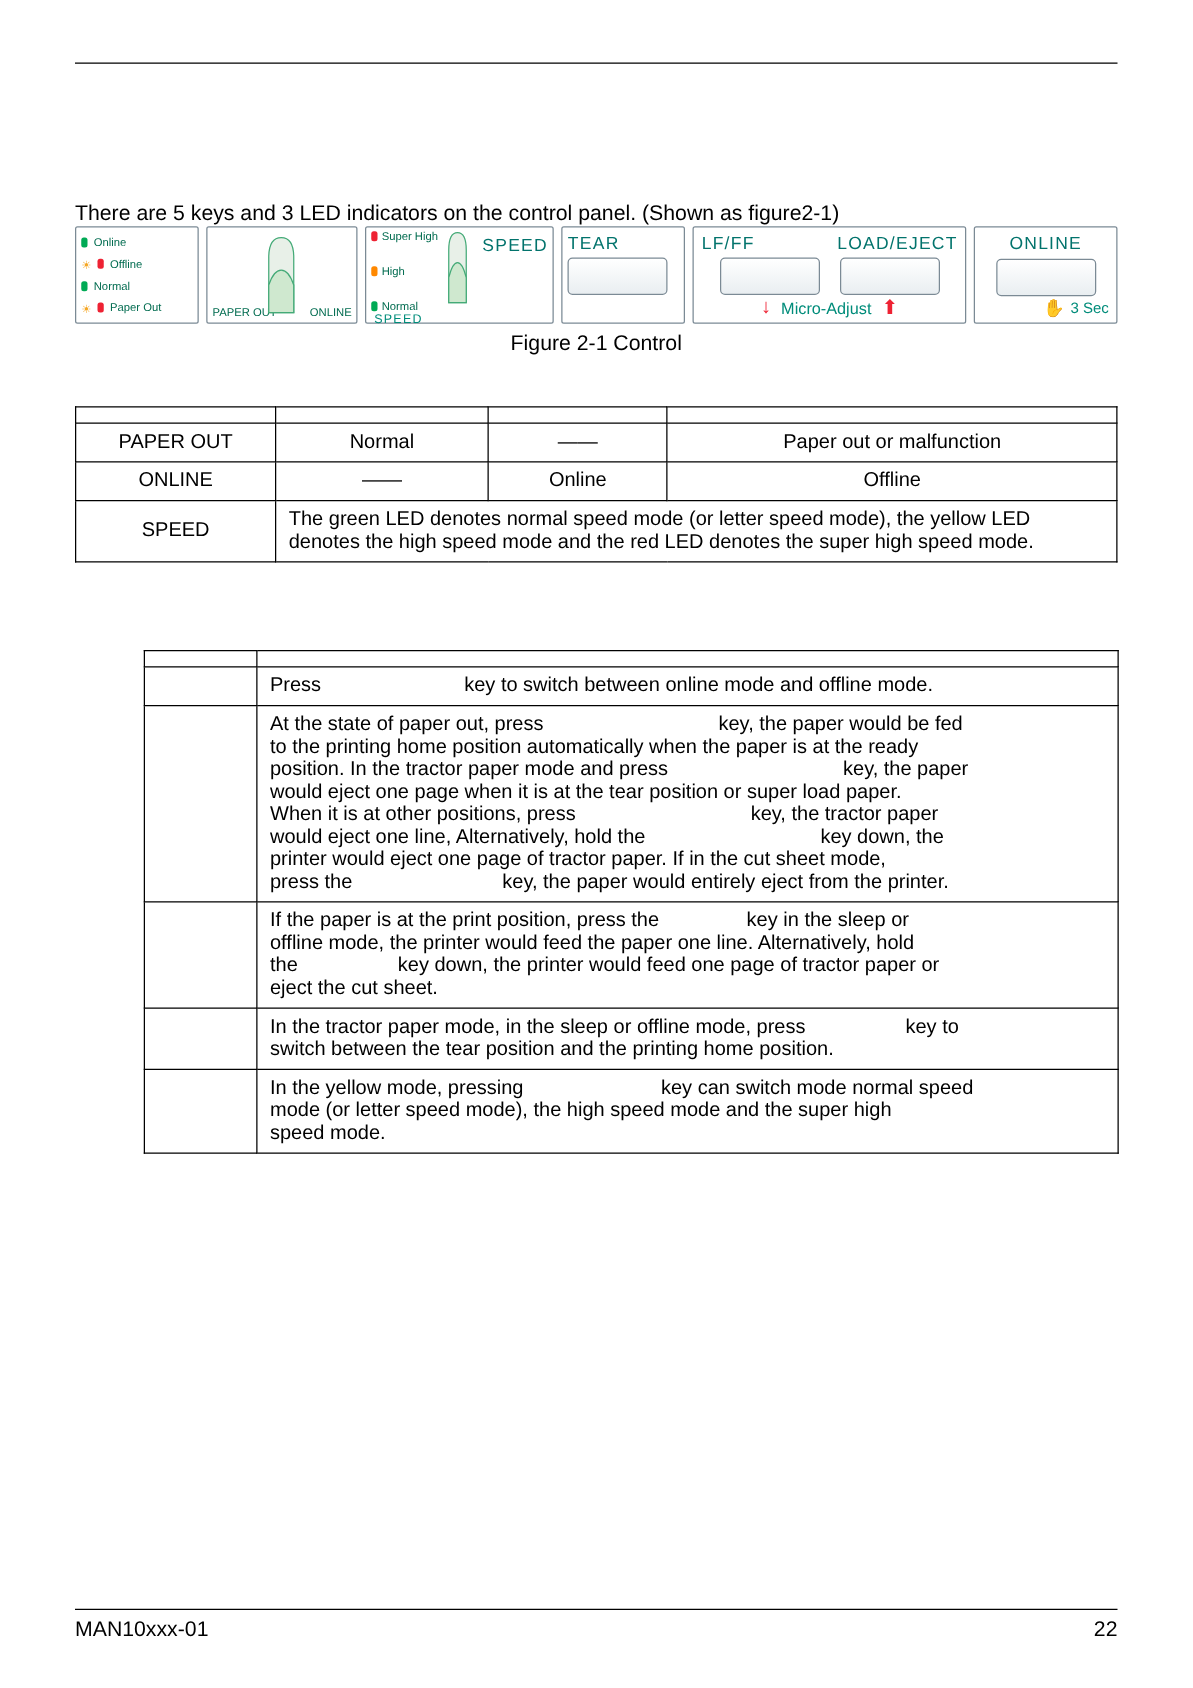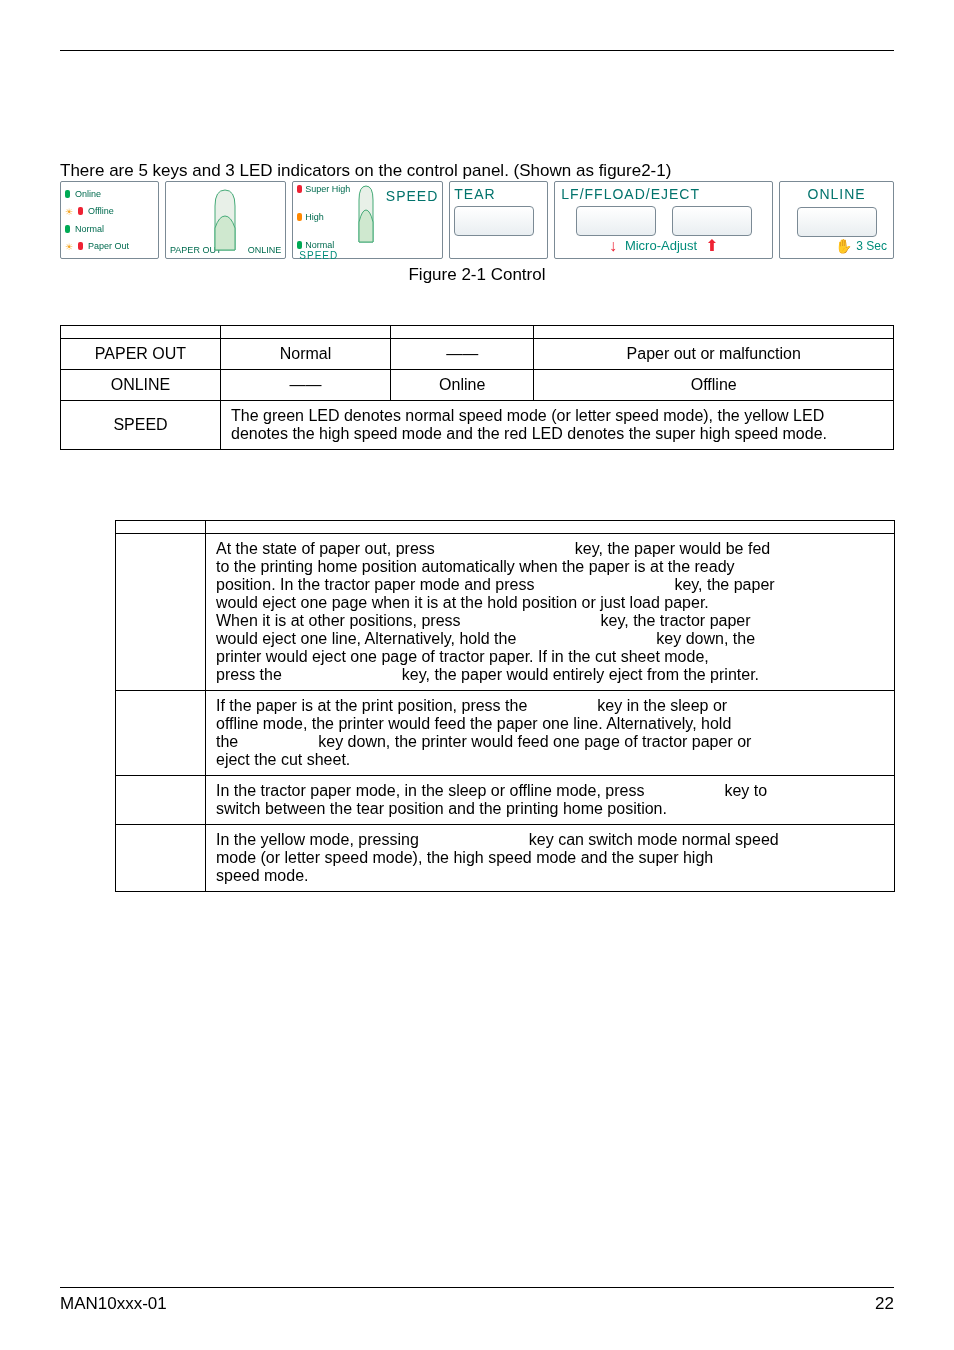--- a/index.html
+++ b/index.html
@@ -237,21 +237,21 @@
     </div>
     <div class="bottom-caption">SPEED</div>
   </div>
 
   <div class="box key-box">
     <div class="key-label">TEAR</div>
     <div class="key-btn"></div>
   </div>
 
   <div class="box micro-row">
-    <div style="display:flex; justify-content:flex-start;">
+    <div style="display:flex; justify-content:space-between;">
       <span class="key-label">LF/FF</span>
       <span class="key-label">LOAD/EJECT</span>
     </div>
     <div class="micro-keys">
       <div class="key-btn"></div>
       <div class="key-btn"></div>
     </div>
     <div class="micro-bottom">
       <span class="arrow-down">↓</span>
       <span>Micro-Adjust</span>
@@ -305,24 +305,31 @@
 
 <table class="key-table">
   <tbody>
       <tr>
     <td class="keycol"></td>
         <td></td>
   </tr>
   <tr>
     <td class="keycol"></td>
     <td>
+      <span>Press</span><span class="pad-word" style="width:110px;"></span>
+      <span>key to switch between online mode and offline mode.</span>
+    </td>
+  </tr>
+  <tr>
+    <td class="keycol"></td>
+    <td>
       <span>At the state of paper out, press</span><span class="pad-word" style="width:140px;"></span><span>key, the paper would be fed</span><br>
       <span>to the printing home position automatically when the paper is at the ready</span><br>
       <span>position. In the tractor paper mode and press</span><span class="pad-word" style="width:140px;"></span><span>key, the paper</span><br>
-      <span>would eject one page when it is at the hold position or just load paper.</span><br>
+      <span>would eject one page when it is at the tear position or super load paper.</span><br>
       <span>When it is at other positions, press</span><span class="pad-word" style="width:140px;"></span><span>key, the tractor paper</span><br>
       <span>would eject one line, Alternatively, hold the</span><span class="pad-word" style="width:140px;"></span><span>key down, the</span><br>
       <span>printer would eject one page of tractor paper. If in the cut sheet mode,</span><br>
       <span>press the</span><span class="pad-word" style="width:120px;"></span><span>key, the paper would entirely eject from the printer.</span>
     </td>
   </tr>
   <tr>
     <td class="keycol"></td>
     <td>
       <span>If the paper is at the print position, press the</span><span class="pad-word" style="width:70px;"></span><span>key in the sleep or</span><br>

